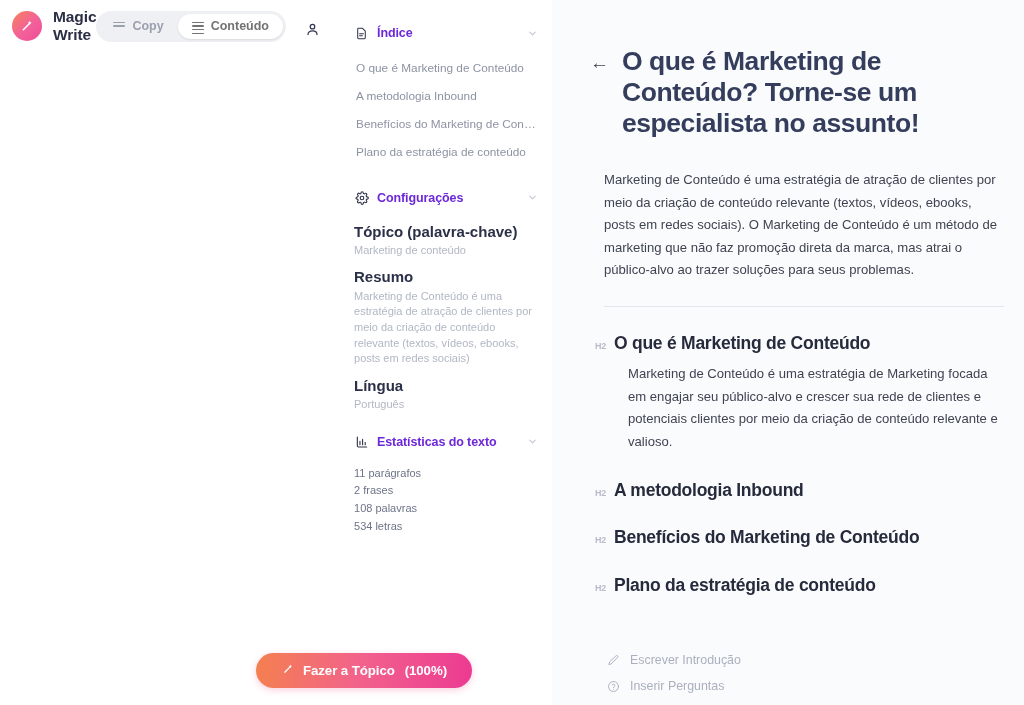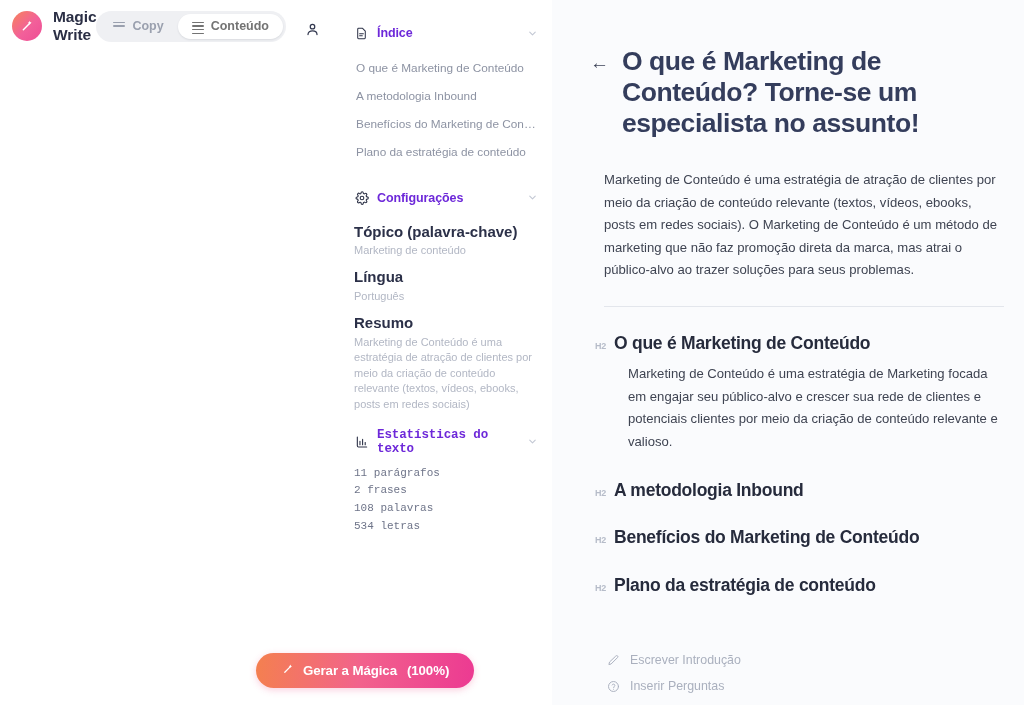--- a/index.html
+++ b/index.html
@@ -470,31 +470,31 @@
               </svg>
           </span>
         </div>
 
         <div class="cfg-block">
           <div class="cfg-label">Tópico (palavra-chave)</div>
           <div class="cfg-value">Marketing de conteúdo</div>
         </div>
 
         <div class="cfg-block">
+          <div class="cfg-label">Resumo</div>
+          <div class="cfg-value">Marketing de Conteúdo é uma estratégia de atração de clientes por meio da criação de conteúdo relevante (textos, vídeos, ebooks, posts em redes sociais)</div>
+        </div>
+
+        <div class="cfg-block">
           <div class="cfg-label">Língua</div>
           <div class="cfg-value">Português</div>
         </div>
-
-        <div class="cfg-block">
-          <div class="cfg-label">Resumo</div>
-          <div class="cfg-value">Marketing de Conteúdo é uma estratégia de atração de clientes por meio da criação de conteúdo relevante (textos, vídeos, ebooks, posts em redes sociais)</div>
-        </div>
       </div>
 
-      <div class="panel" style="margin-top:14px;font-family:Liberation Mono, monospace;">
+      <div class="panel" style="margin-top:14px;">
         <div class="panel-head">
           <span class="p-icon">
             <svg width="14" height="14" viewBox="0 0 24 24" fill="none" stroke="currentColor" stroke-width="1.9" stroke-linecap="round" stroke-linejoin="round">
               <path d="M4 3.5v15A2 2 0 0 0 6 20.5h14"></path>
               <line x1="8.5" y1="16.5" x2="8.5" y2="11"></line>
               <line x1="13" y1="16.5" x2="13" y2="7.5"></line>
               <line x1="17.5" y1="16.5" x2="17.5" y2="13"></line>
             </svg>
           </span>
           <span class="p-title">Estatísticas do texto</span>
@@ -585,18 +585,18 @@
   </div>
 
   <div class="footer-cta">
     <button class="magic-btn">
       <span>
         <svg width="14" height="14" viewBox="0 0 24 24" fill="none" stroke="#ffffff" stroke-width="2.2" stroke-linecap="round" stroke-linejoin="round">
           <line x1="16.5" y1="7.5" x2="6.5" y2="17.5"></line>
           <path d="M16 4.2 L16.9 6.3 L19 7.2 L16.9 8.1 L16 10.2 L15.1 8.1 L13 7.2 L15.1 6.3 Z" fill="#ffffff" stroke="none"></path>
         </svg>
       </span>
-      <span>Gerar a Mágica</span>
+      <span>Fazer a Tópico</span>
       <span class="pct">(100%)</span>
     </button>
   </div>
 
 </div>
 
 </body></html>

